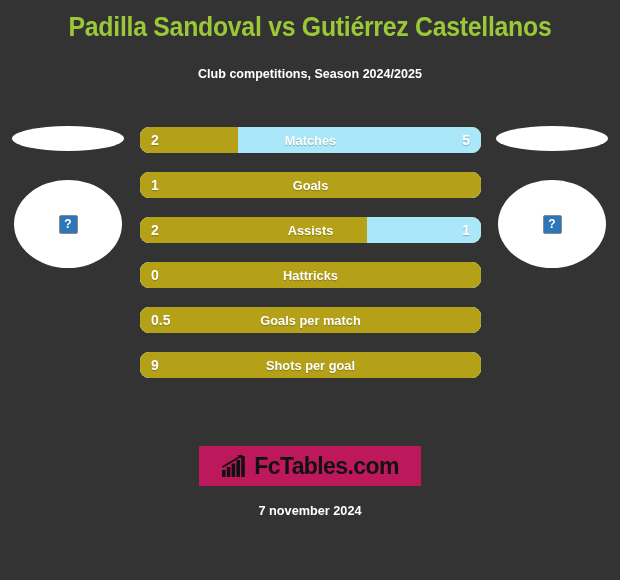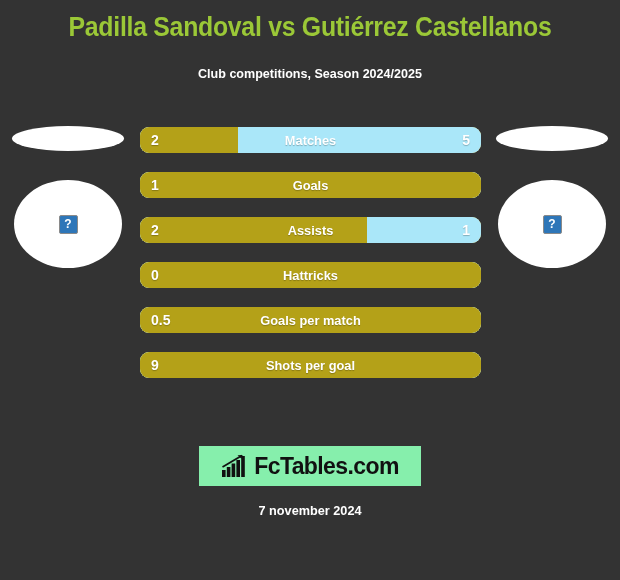--- a/index.html
+++ b/index.html
@@ -145,21 +145,21 @@
   .val.away { right: 11px; }
 
   
   .logo {
     position: absolute;
     left: 50%;
     transform: translateX(-50%);
     top: 446px;
     width: 222px;
     height: 40px;
-    background: #86efac;
+    background: #be185d;
     display: flex;
     align-items: center;
     justify-content: center;
     gap: 7px;
   }
   .logo-text {
     color: #111111;
     font-size: 23px;
     font-weight: bold;
     letter-spacing: -0.6px;

